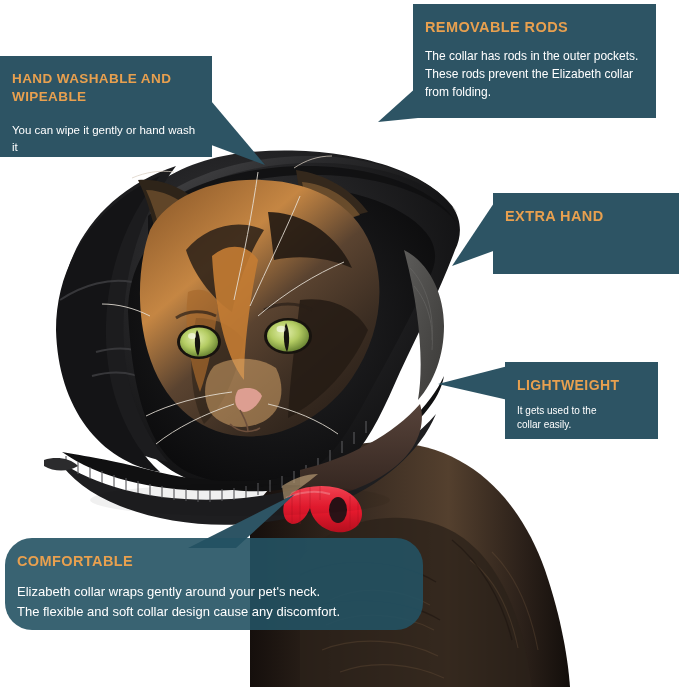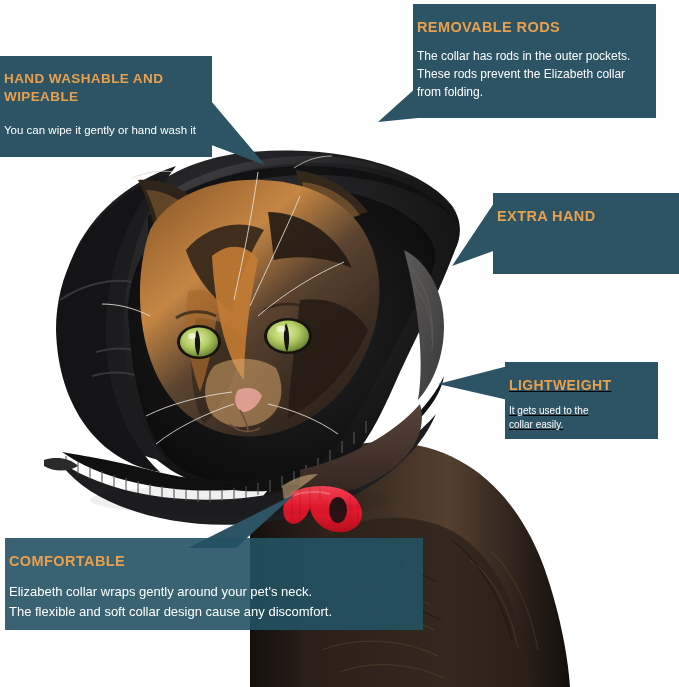--- a/index.html
+++ b/index.html
@@ -15,23 +15,23 @@
 
   
   #photo{position:absolute;inset:0;overflow:hidden;}
   #photo svg{display:block;width:679px;height:687px;}
 
   
   .callout{
     position:absolute;
     box-sizing:border-box;
     background:#2d5464;
-    padding:14px 16px 16px 4px;
+    padding:14px 16px 16px 12px;
   }
-  .callout.translucent{background:rgba(36,82,99,0.90);}
+  .callout.translucent{background:rgba(36,82,99,0.90);border-radius:27px;}
   .c-title{
     color:#e8a04f;
     font-weight:bold;
     font-size:15px;
     letter-spacing:0.4px;
     line-height:1.35;
     margin:0 0 11px 0;
     white-space:pre-line;
   }
   .c-body{
@@ -48,21 +48,21 @@
   #cal-wash .c-body{font-size:11.5px;}
 
   #cal-rods   {left:413px; top:4px;   width:243px; height:114px;}
   #cal-rods .c-title{font-size:14.5px;margin-bottom:9px;}
   #cal-rods .c-body{font-size:12px;line-height:1.5;}
 
   #cal-soft   {left:493px; top:193px; width:186px; height:81px;}
   #cal-soft .c-title{font-size:14.5px;margin-bottom:10px;}
   #cal-soft .c-body{font-size:11.5px;}
 
-  #cal-light  {left:505px; top:362px; width:153px; height:77px;text-decoration:underline;}
+  #cal-light  {left:505px; top:362px; width:153px; height:77px;}
   #cal-light .c-title{font-size:14px;margin-bottom:9px;}
   #cal-light .c-body{font-size:10px;line-height:1.4;}
 
   #cal-comf   {left:5px;   top:538px; width:418px; height:92px;}
   #cal-comf .c-title{font-size:14.5px;margin-bottom:10px;}
   #cal-comf .c-body{font-size:13px;line-height:1.55;}
 
   
   #pointers{position:absolute;inset:0;pointer-events:none;}
   #pointers svg{display:block;width:679px;height:687px;}

